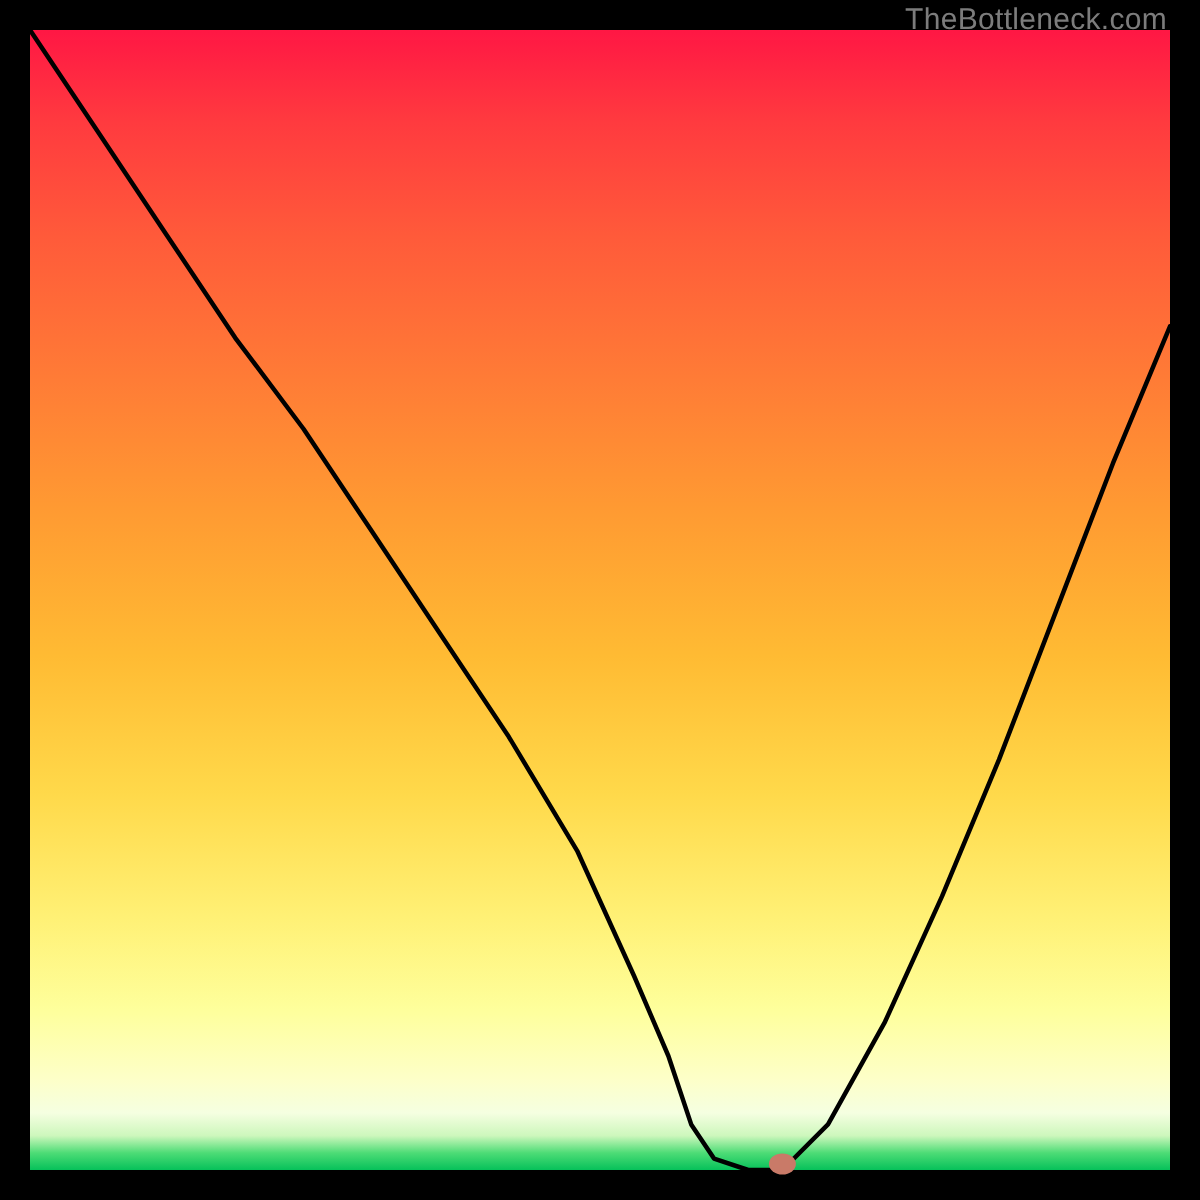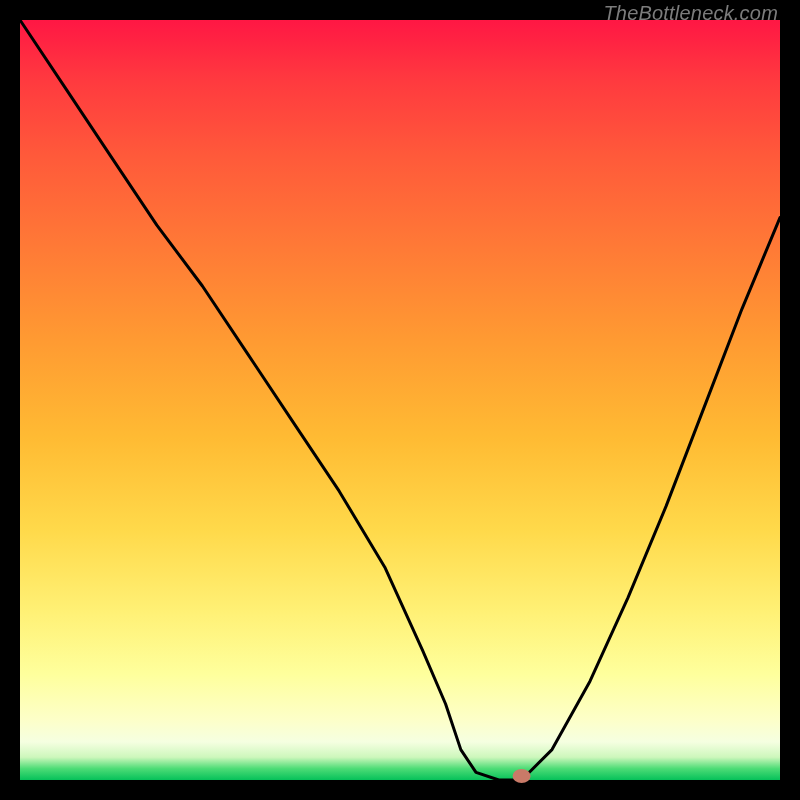--- a/index.html
+++ b/index.html
@@ -9,21 +9,20 @@
     height: 800px;
     background: #000;
     overflow: hidden;
     font-family: Arial, Helvetica, sans-serif;
   }
   .frame {
     position: relative;
     width: 800px;
     height: 728px;
     background: #000;
-    font-style: italic;
   }
   .plot {
     position: absolute;
     
     left: 20px;
     top: 20px;
     width: 760px;
     height: 760px;
     
     background: linear-gradient(to bottom,

